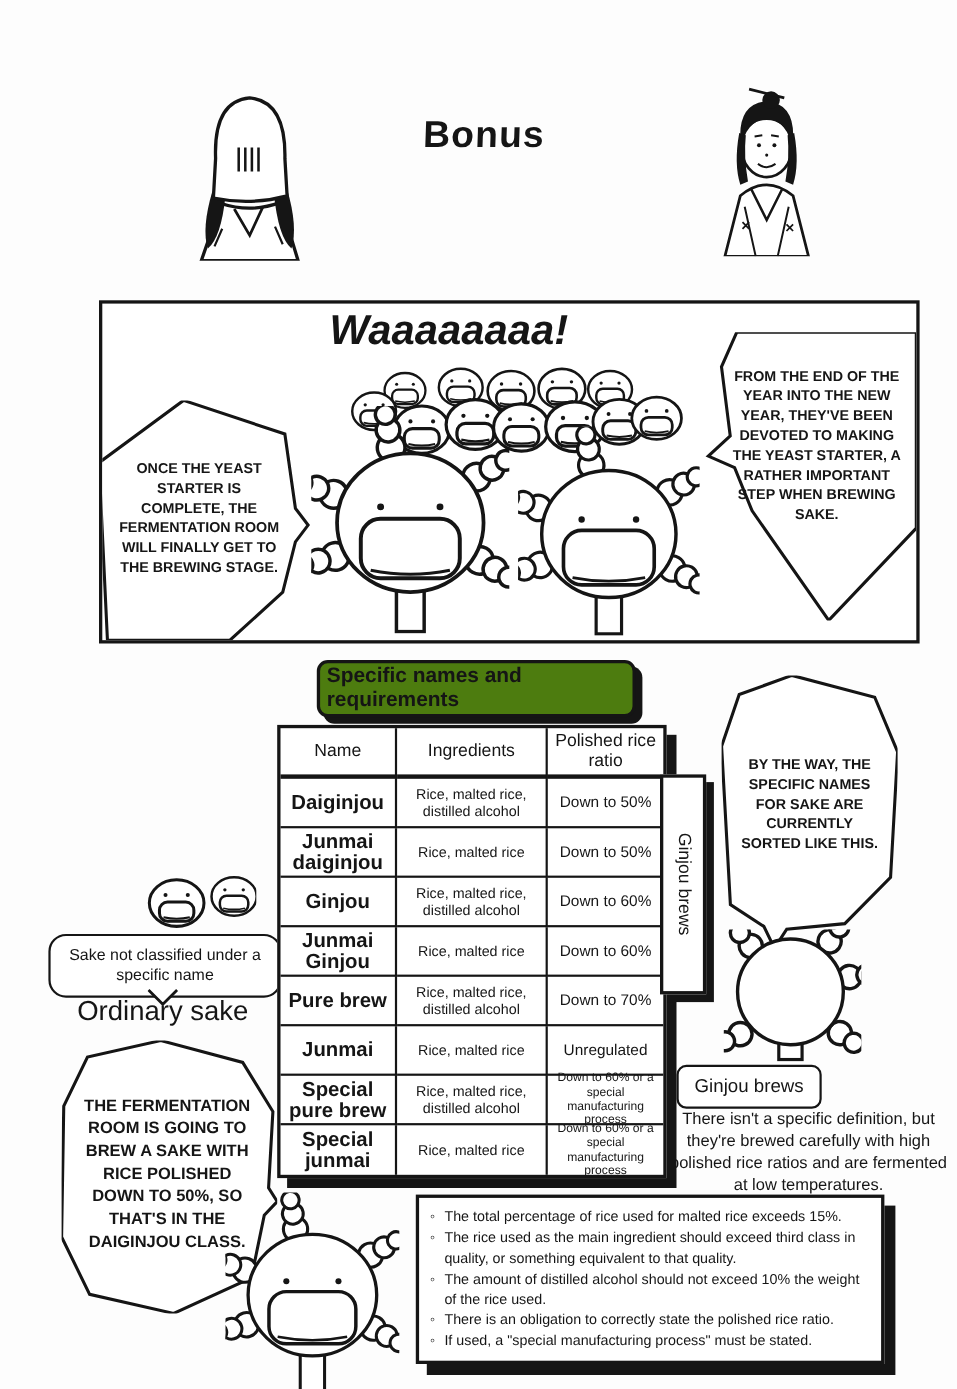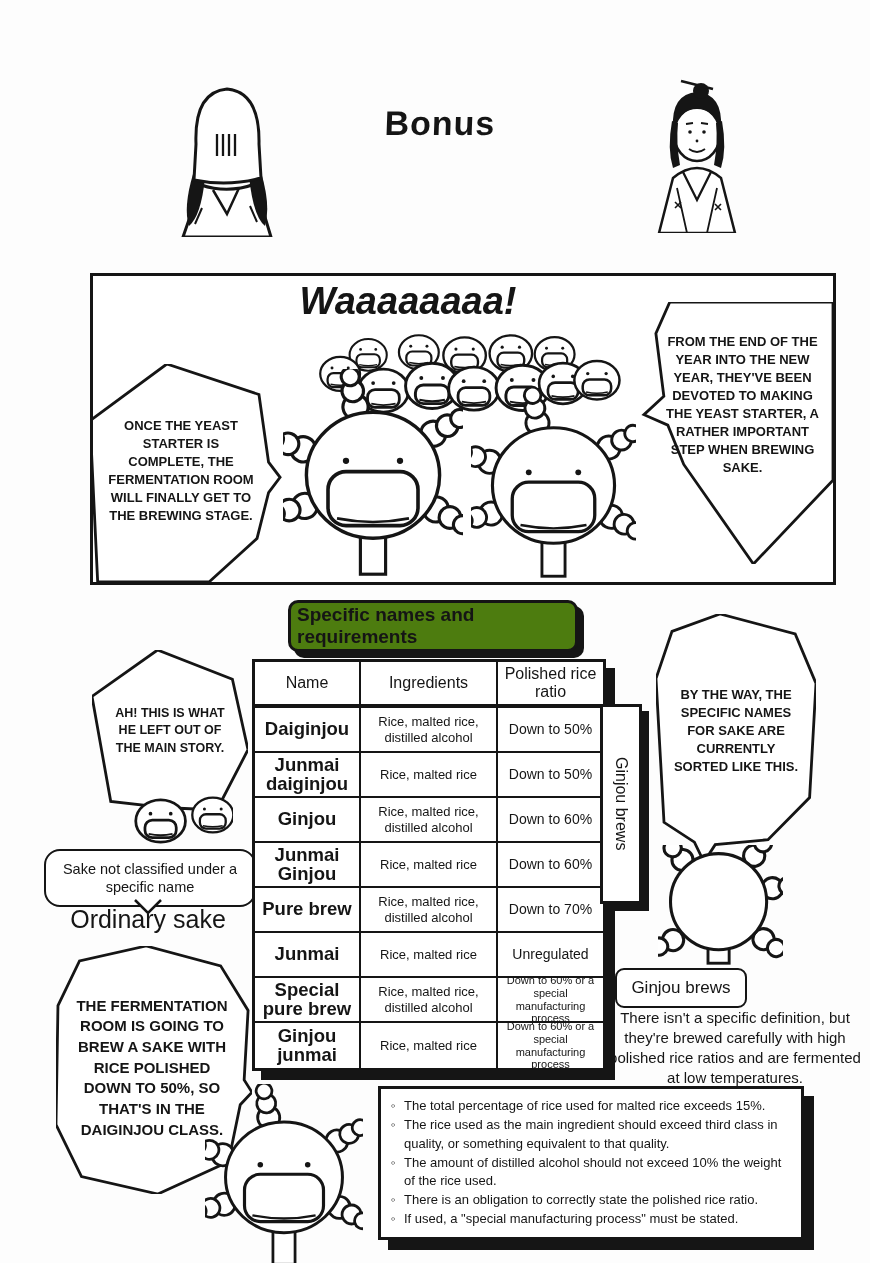--- a/index.html
+++ b/index.html
@@ -225,33 +225,27 @@
     <div class="tc td ratio lastcol">Down to 70%</div>
 
     <div class="tc td name">Junmai</div>
     <div class="tc td ingr">Rice, malted rice</div>
     <div class="tc td ratio lastcol">Unregulated</div>
 
     <div class="tc td name">Special pure brew</div>
     <div class="tc td ingr">Rice, malted rice, distilled alcohol</div>
     <div class="tc td ratio small lastcol">Down to 60% or a special manufacturing process</div>
 
-    <div class="tc td name lastrow">Ginjou junmai</div>
+    <div class="tc td name lastrow">Special junmai</div>
     <div class="tc td ingr lastrow">Rice, malted rice</div>
     <div class="tc td ratio small lastcol lastrow">Down to 60% or a special manufacturing process</div>
   </div>
 
   <div class="abs side-label">Ginjou brews</div>
 
-  <div class="bubble bub-ah">
-    <svg viewBox="0 0 100 100" preserveAspectRatio="none">
-      <polygon points="42,0 90,17 100,58 80,93 56,92 47,100 41,91 12,88 0,27" fill="#fff" stroke="#151515" stroke-width="2.8" vector-effect="non-scaling-stroke"></polygon>
-    </svg>
-    <div class="btext">AH! THIS IS WHAT HE LEFT OUT OF THE MAIN STORY.</div>
-  </div>
 
   <div class="illus" style="left:133px;top:796px;width:100px;height:50px">
     <svg viewBox="0 0 100 50" width="100" height="50">
       <use href="#chead" transform="translate(0,2) scale(0.92)"></use>
       <use href="#chead" transform="translate(57,0) scale(0.76)"></use>
     </svg>
   </div>
 
   <div class="abs round-bubble">Sake not classified under a specific name</div>
   <svg class="abs round-tail" viewBox="0 0 28 16">

